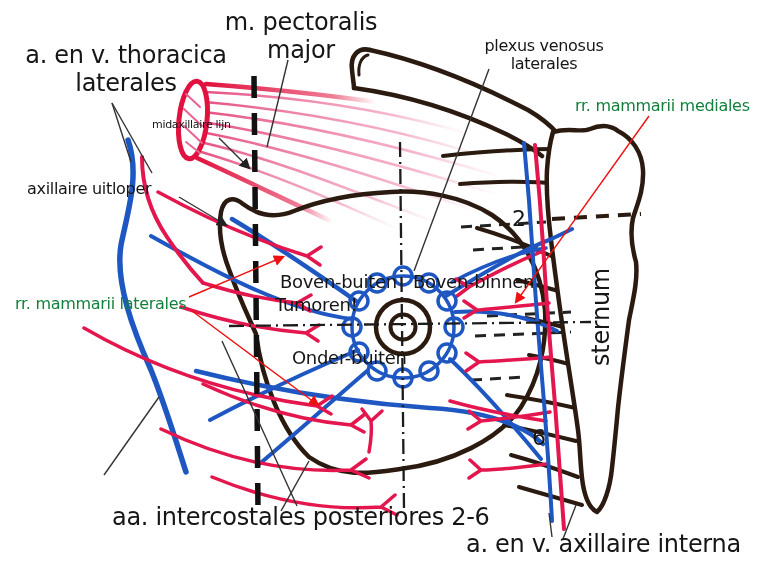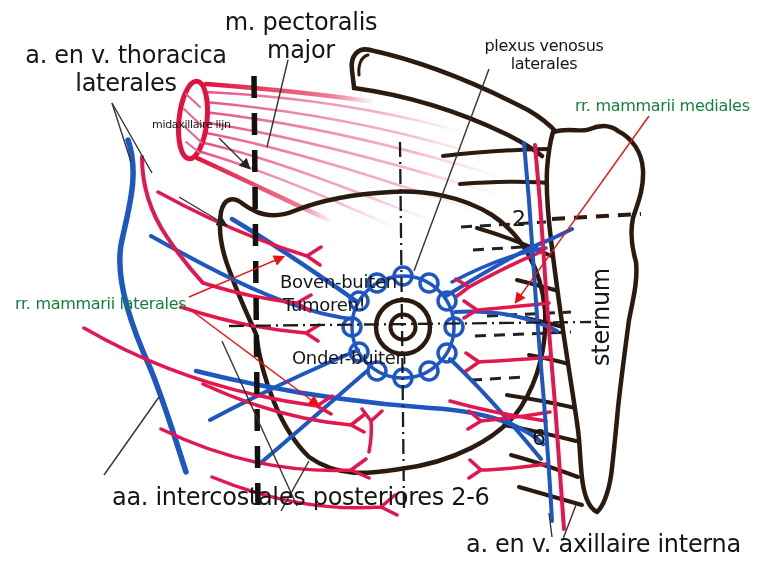--- a/index.html
+++ b/index.html
@@ -209,28 +209,30 @@
 
 <div class="lbl black mid center" style="left:448px;top:37px;width:192px;">
   <span>plexus venosus</span><br>
   <span>laterales</span>
 </div>
 
 <div class="lbl red redlbl" style="left:575px;top:97px;">rr. mammarii mediales</div>
 
 <div class="lbl black tiny" style="left:152px;top:119px;">midaxillaire lijn</div>
 
+<div class="lbl black mid" style="left:27px;top:180px;">axillaire uitloper</div>
 
 <div class="lbl red redlbl" style="left:15px;top:295px;">rr. mammarii laterales</div>
 
 <div class="lbl black quad" style="left:280px;top:272px;">Boven-buiten</div>
-<div class="lbl black quad" style="left:283px;top:295px;">Tumoren!</div>
+<div class="lbl black quad" style="left:275px;top:295px;">Tumoren!</div>
+<div class="lbl black quad" style="left:413px;top:272px;">Boven-binnen</div>
 <div class="lbl black quad" style="left:292px;top:348px;text-align:right;">Onder-buiten</div>
 
 <div class="lbl black" id="sternum-label">sternum</div>
 
 <div class="lbl black num" style="left:512px;top:206px;">2</div>
 <div class="lbl black num" style="left:532px;top:425px;">6</div>
 
-<div class="lbl black big" style="left:112px;top:484px;">aa. intercostales posteriores 2-6</div>
+<div class="lbl black big" style="left:112px;top:504px;">aa. intercostales posteriores 2-6</div>
 <div class="lbl black big" style="left:466px;top:531px;">a. en v. axillaire interna</div>
 
 </div>
 
 </body></html>

